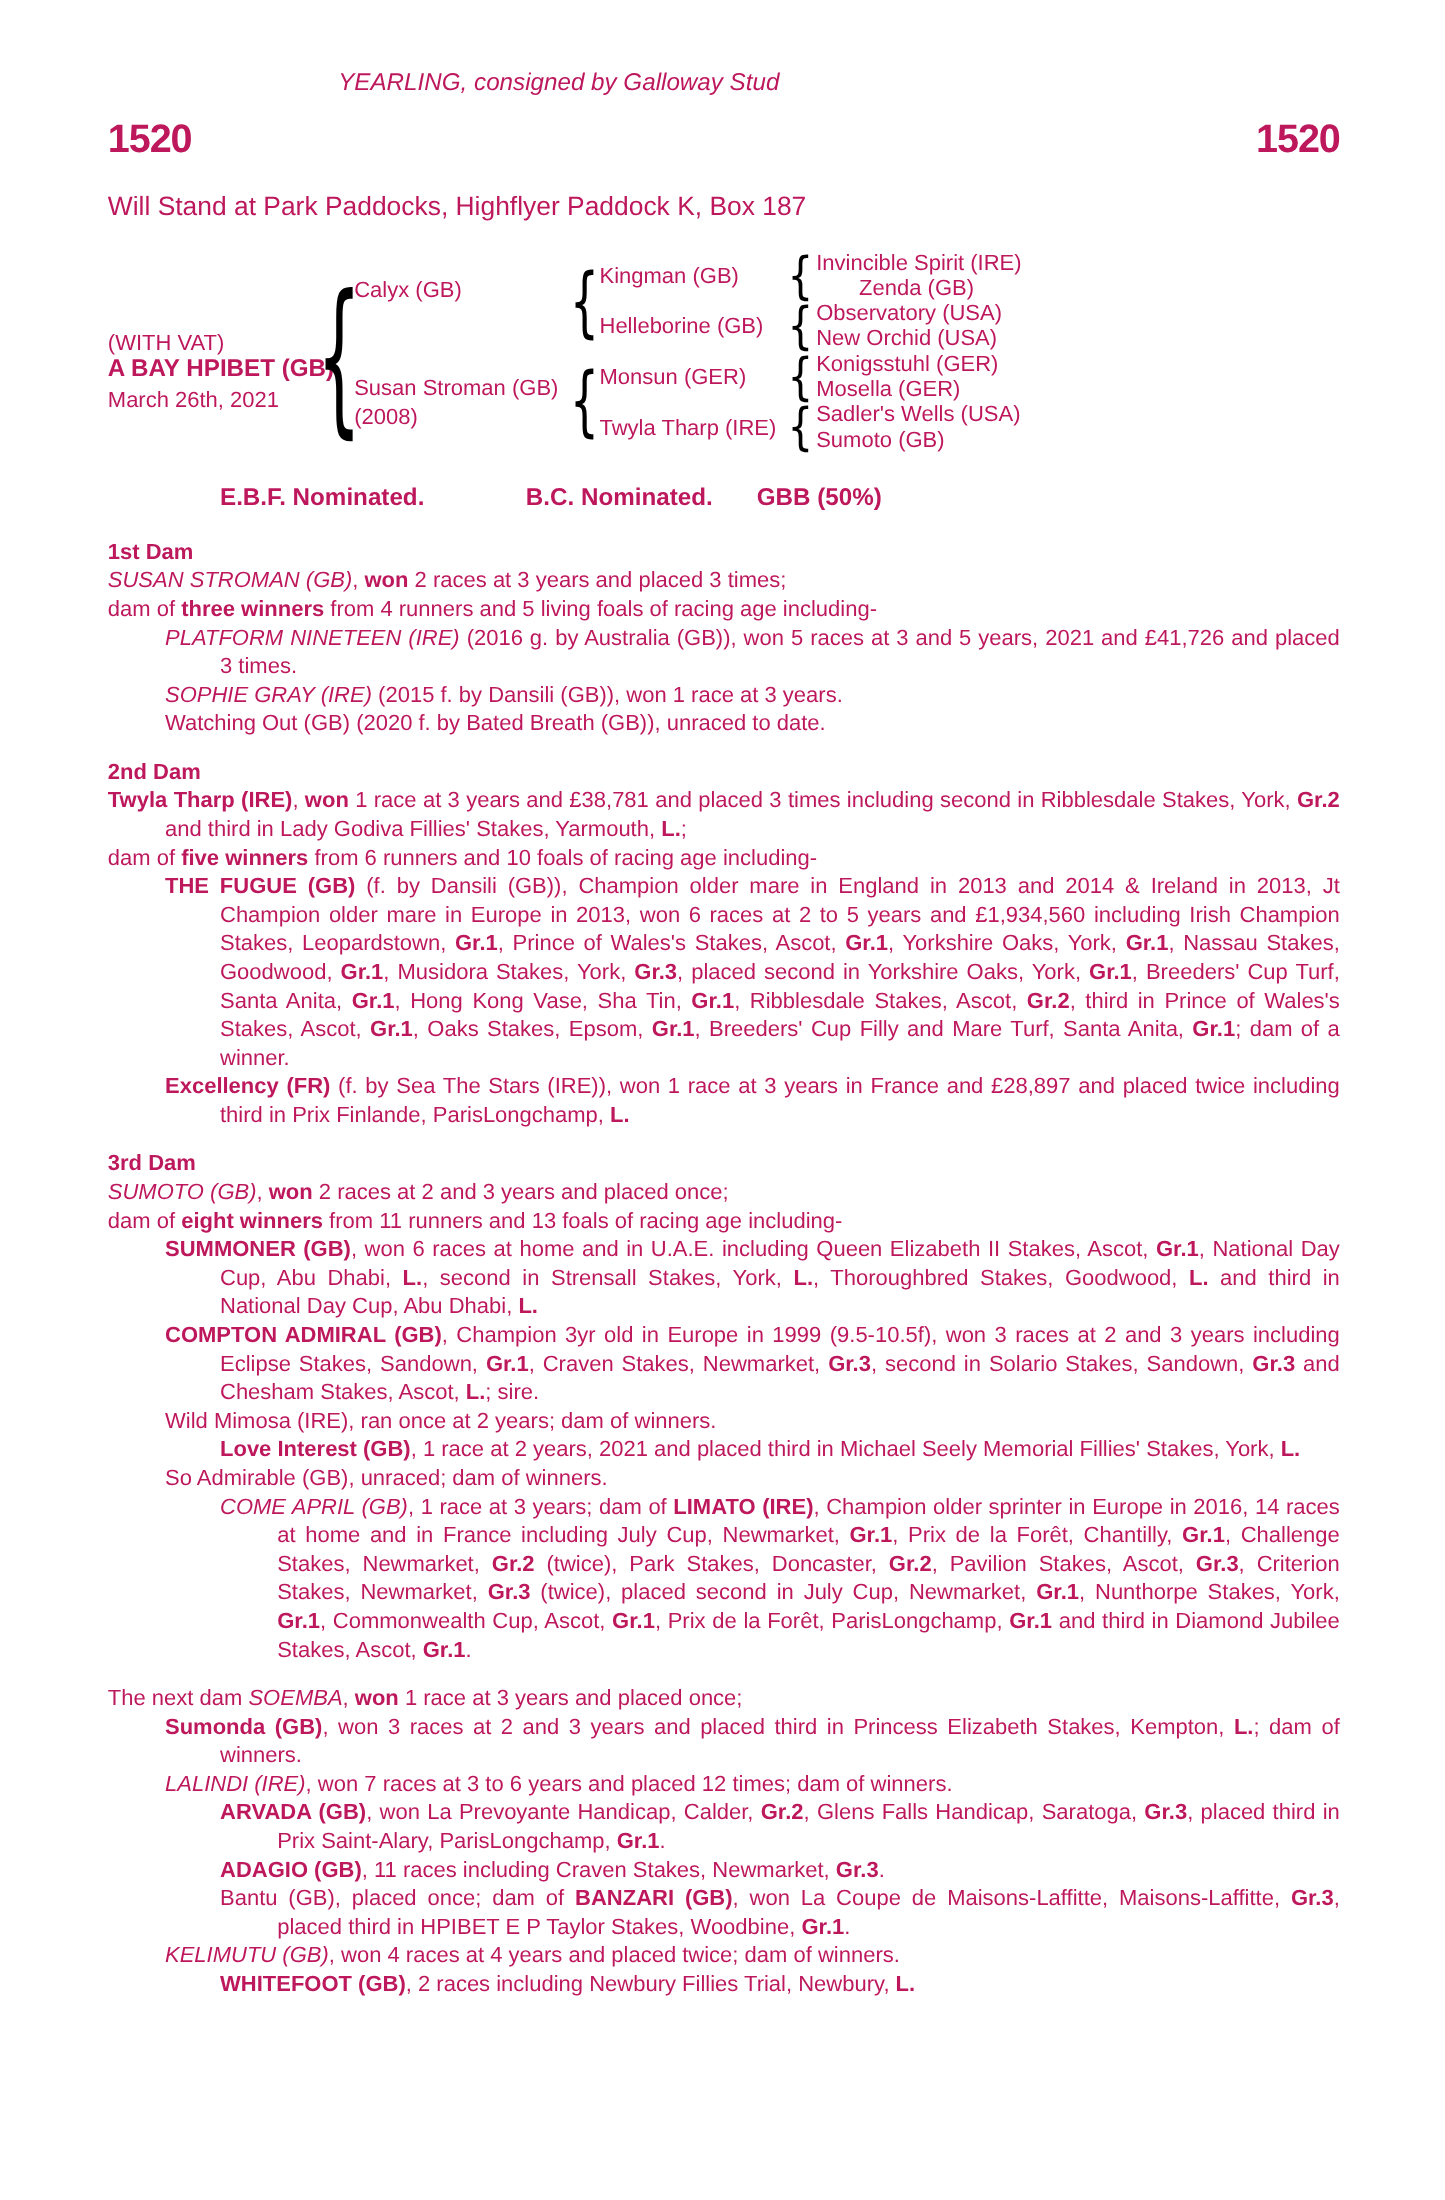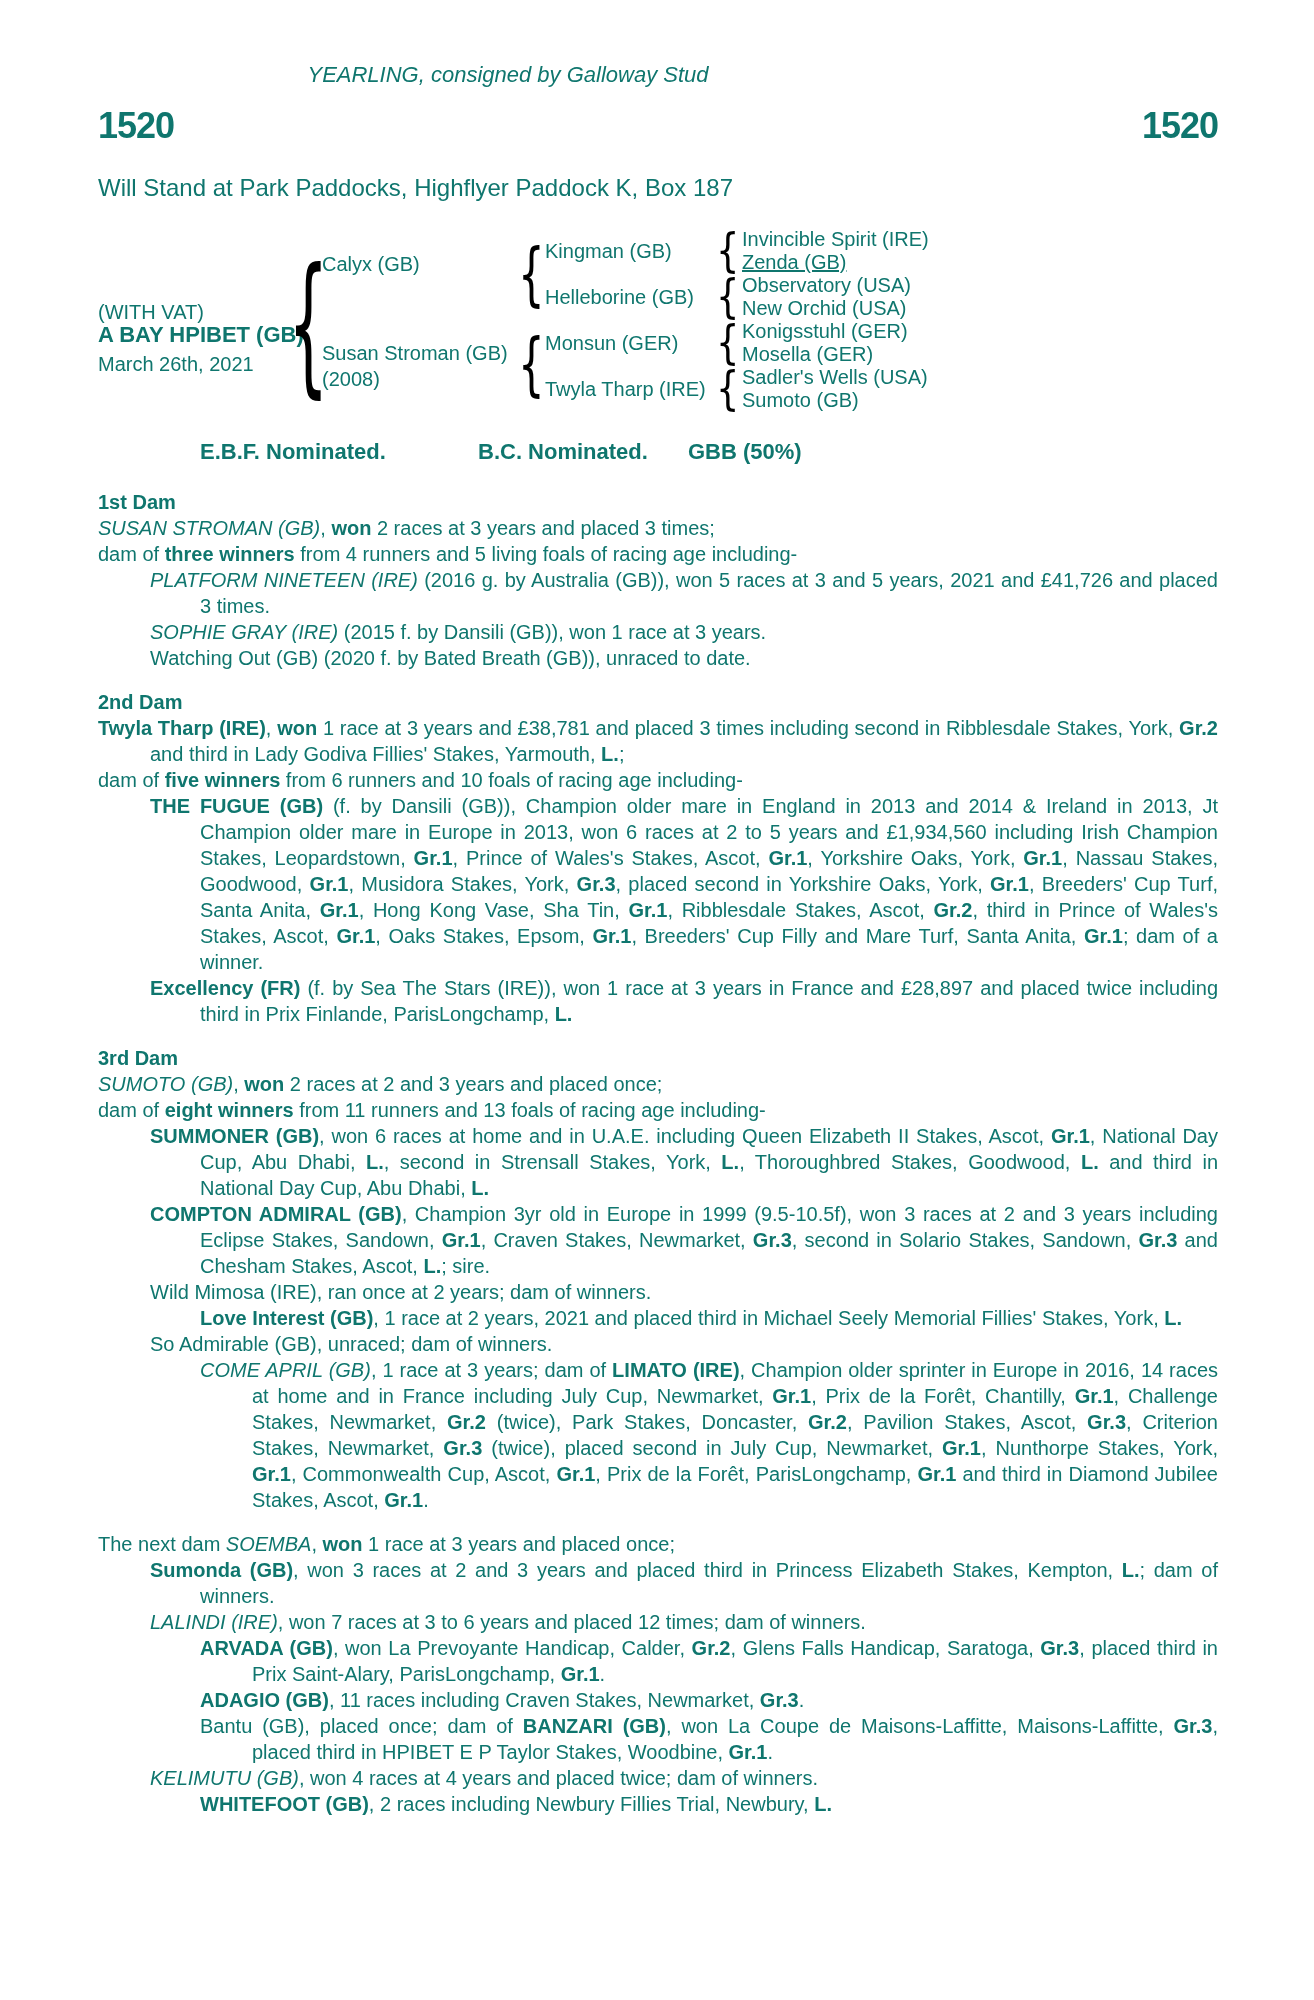--- a/index.html
+++ b/index.html
@@ -1,20 +1,20 @@
 <!DOCTYPE html>
 <html><head>
 <meta charset="utf-8">
 <style>
   html,body { margin:0; padding:0; background:#e8e8e8; }
   .page {
     position:relative;
     width:1314px; height:2000px;
     background:#ffffff;
-    color:#0f766e;
+    color:#be185d;
     font-family:"Liberation Sans", sans-serif;
     overflow:hidden;
     margin:0 auto;
   }
   
   .consign {
     padding-top:62px;
     margin-left:98px;
     width:820px;
     text-align:center;
@@ -124,21 +124,21 @@
     <span class="pg" style="left:322px; top:33px;">Calyx (GB)</span>
     <span class="pg" style="left:322px; top:122px;">Susan Stroman (GB)</span>
     <span class="pg" style="left:322px; top:148px;">(2008)</span>
 
     <span class="pg" style="left:545px; top:20px;">Kingman (GB)</span>
     <span class="pg" style="left:545px; top:66px;">Helleborine (GB)</span>
     <span class="pg" style="left:545px; top:112px;">Monsun (GER)</span>
     <span class="pg" style="left:545px; top:158px;">Twyla Tharp (IRE)</span>
 
     <span class="pg" style="left:742px; top:8px;">Invincible Spirit (IRE)</span>
-    <span class="pg" style="left:742px; top:31px;text-decoration:underline;">Zenda (GB)</span>
+    <span class="pg" style="left:781px; top:31px;">Zenda (GB)</span>
     <span class="pg" style="left:742px; top:54px;">Observatory (USA)</span>
     <span class="pg" style="left:742px; top:77px;">New Orchid (USA)</span>
     <span class="pg" style="left:742px; top:100px;">Konigsstuhl (GER)</span>
     <span class="pg" style="left:742px; top:123px;">Mosella (GER)</span>
     <span class="pg" style="left:742px; top:146px;">Sadler's Wells (USA)</span>
     <span class="pg" style="left:742px; top:169px;">Sumoto (GB)</span>
   </div>
 
   <div class="noms">
     <span class="nom n1">E.B.F. Nominated.</span>

